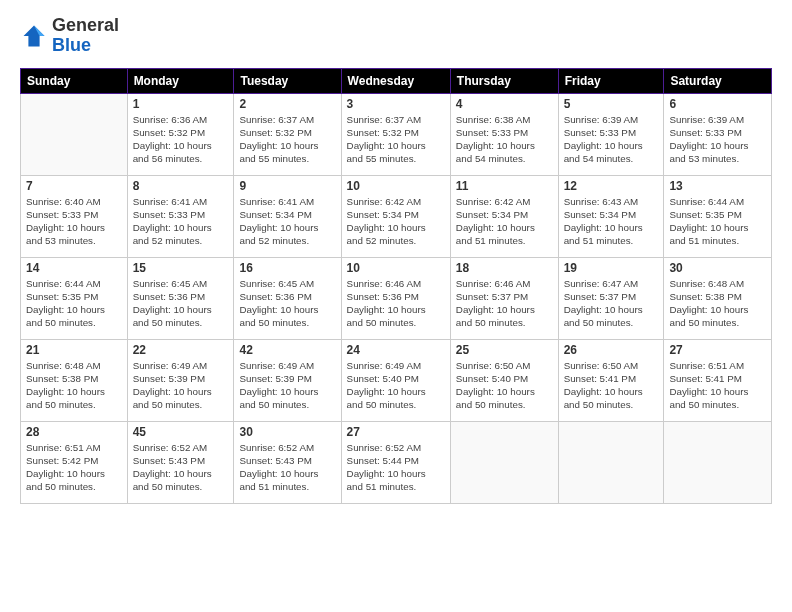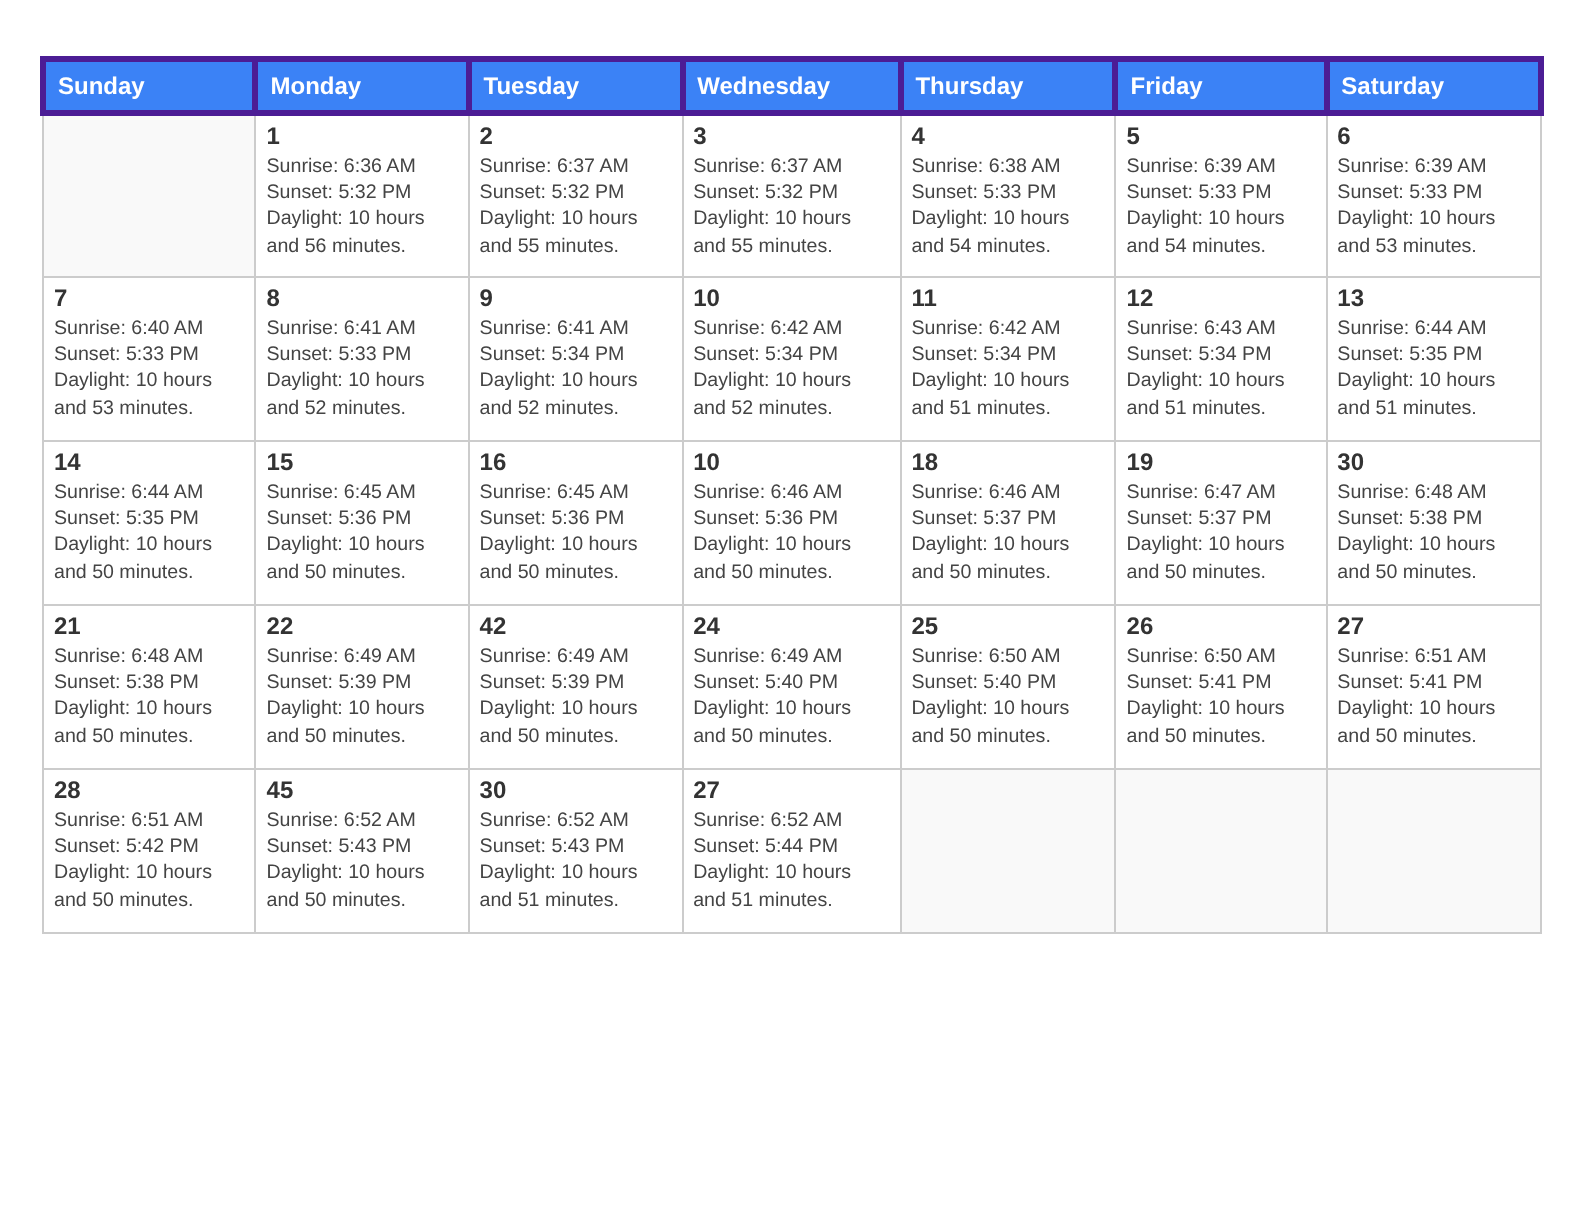--- a/index.html
+++ b/index.html
@@ -48,27 +48,27 @@
     .location {
       font-size: 15px;
       color: #555;
     }
     .calendar {
       width: 100%;
       border-collapse: collapse;
       font-size: 10.5px;
     }
     .calendar th {
-      background: #3b82f6;
+      background: #000000;
       color: #fff;
       text-align: left;
       padding: 5px 6px;
       font-size: 12px;
       font-weight: 600;
-      border: 3px solid #4c1d95;
+      border: 1px solid #4c1d95;
     }
     .calendar td {
       border: 1px solid #ccc;
       vertical-align: top;
       padding: 3px 5px;
       width: 113px;
       min-height: 80px;
       height: 82px;
     }
     .day-num {
@@ -85,20 +85,30 @@
     }
     .empty-cell {
       background: #f9f9f9;
     }
   </style>
 </head>
 <body>
 
 <div class="container">
   <div class="header">
+    <div class="logo">
+      <svg class="logo-icon" viewBox="0 0 40 40">
+        <polygon points="20,5 35,20 28,20 28,35 12,35 12,20 5,20" fill="#1565c0"></polygon>
+        <polygon points="20,5 35,20 28,20" fill="#42a5f5"></polygon>
+      </svg>
+      <div class="logo-text">
+        <span class="logo-general">General</span><br>
+        <span class="logo-blue">Blue</span>
+      </div>
+    </div>
   </div>
 
   <table class="calendar">
     <thead>
       <tr>
         <th>Sunday</th>
         <th>Monday</th>
         <th>Tuesday</th>
         <th>Wednesday</th>
         <th>Thursday</th>

